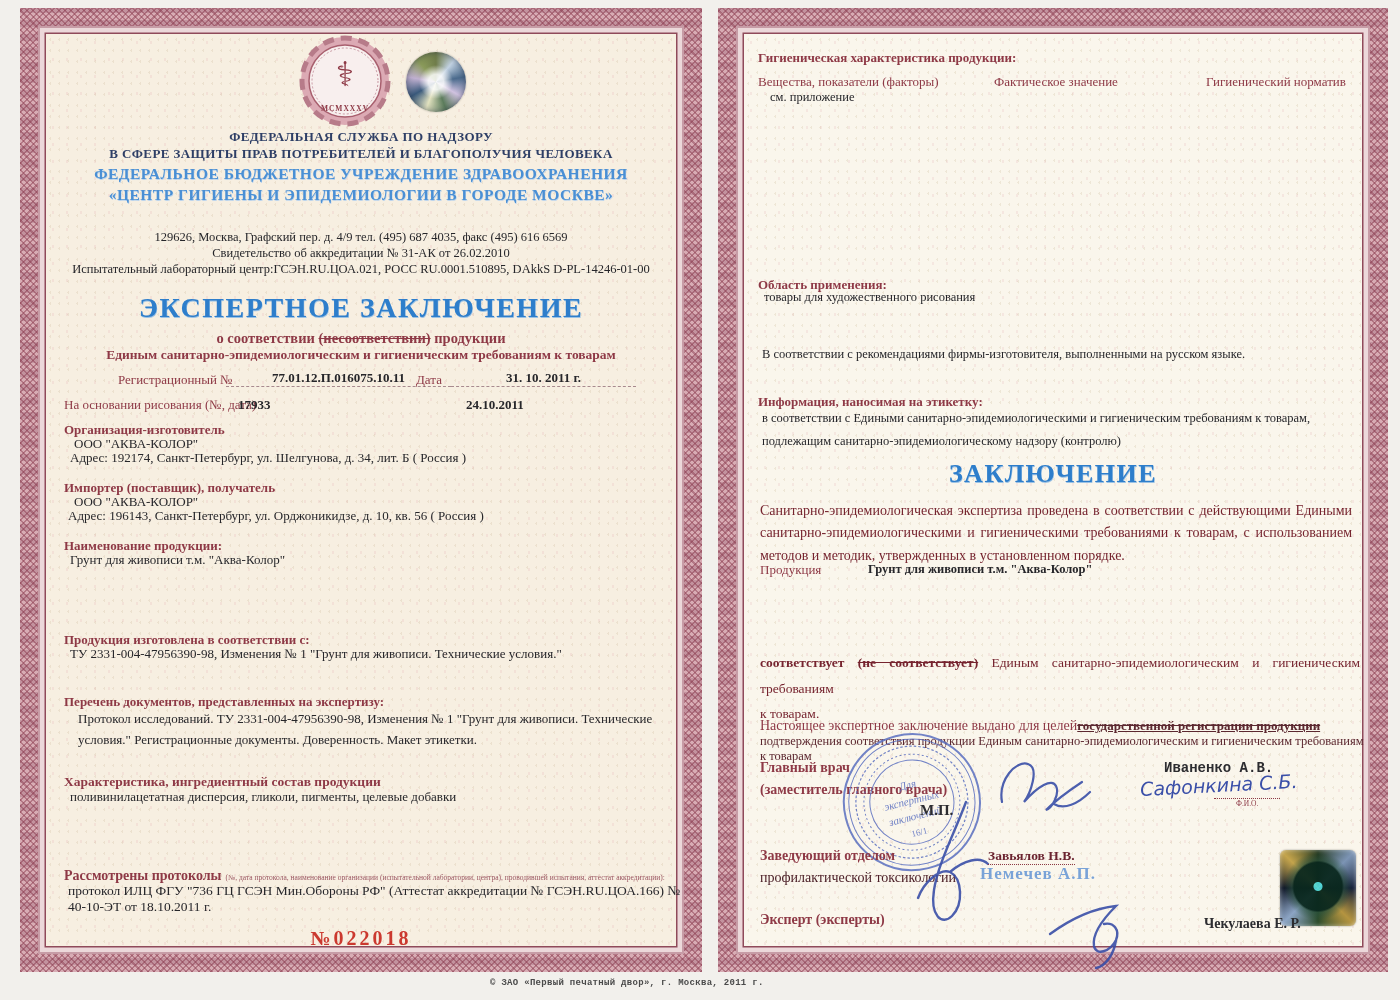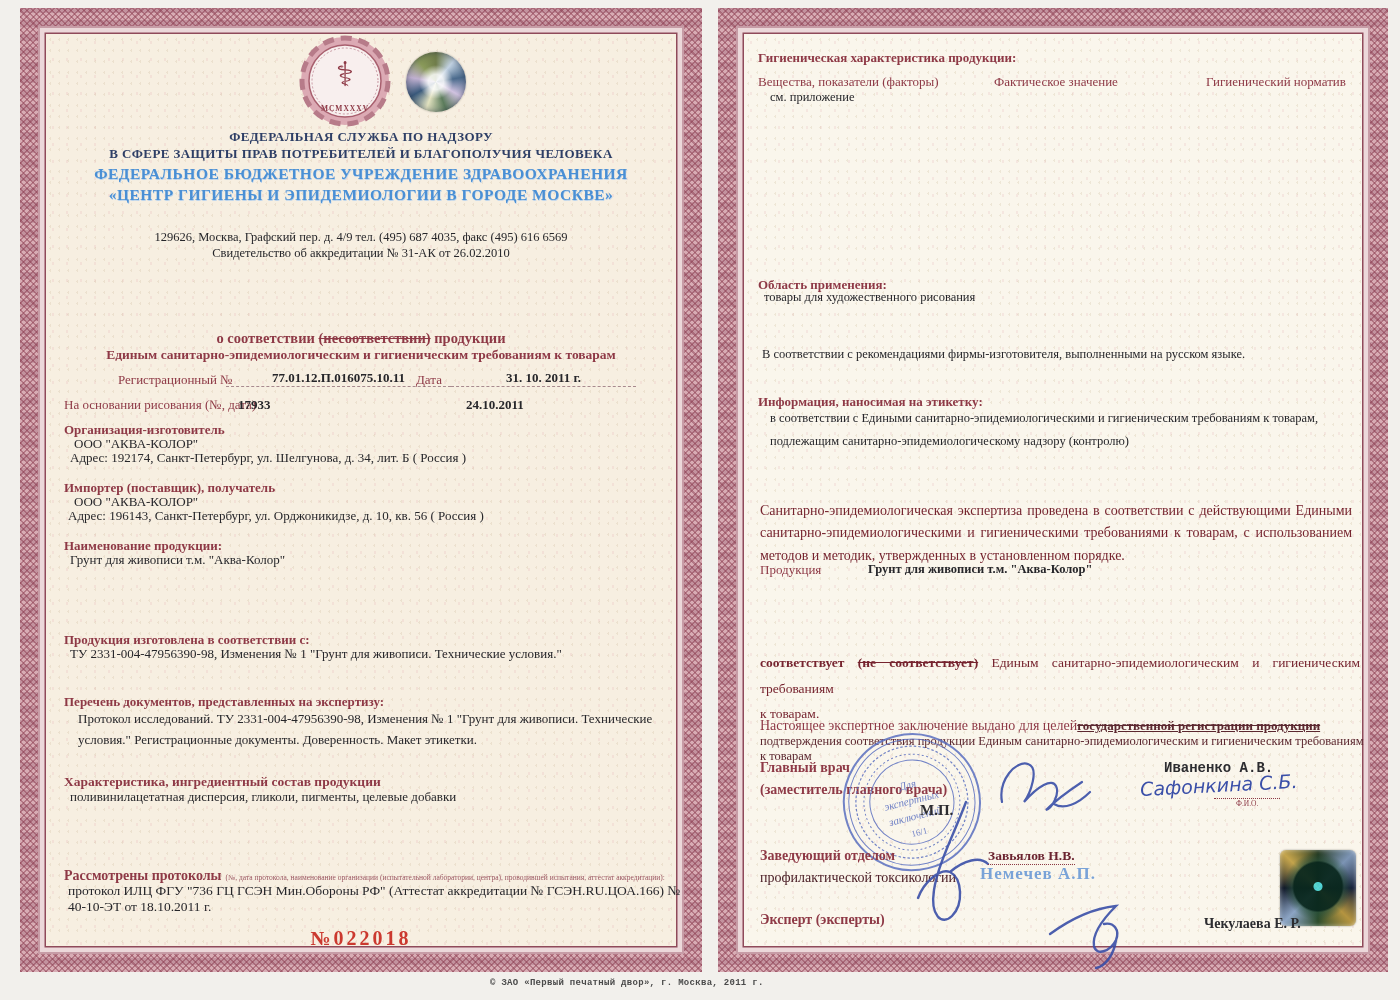--- a/index.html
+++ b/index.html
@@ -85,21 +85,23 @@
     </svg>
     <div class="holo-circle" style="left:360px; top:18px; width:60px; height:60px;"></div>
 
     <div class="abs ctr navy" style="top:95px;">ФЕДЕРАЛЬНАЯ СЛУЖБА ПО НАДЗОРУ</div>
     <div class="abs ctr navy" style="top:112px;">В СФЕРЕ ЗАЩИТЫ ПРАВ ПОТРЕБИТЕЛЕЙ И БЛАГОПОЛУЧИЯ  ЧЕЛОВЕКА</div>
     <div class="abs ctr blue1" style="top:131px;">ФЕДЕРАЛЬНОЕ БЮДЖЕТНОЕ УЧРЕЖДЕНИЕ ЗДРАВООХРАНЕНИЯ</div>
     <div class="abs ctr blue1" style="top:152px;">«ЦЕНТР ГИГИЕНЫ И ЭПИДЕМИОЛОГИИ В ГОРОДЕ МОСКВЕ»</div>
 
     <div class="abs ctr black" style="top:196px;">129626, Москва, Графский пер. д. 4/9 тел. (495) 687 4035, факс (495) 616 6569</div>
     <div class="abs ctr black" style="top:212px;">Свидетельство об аккредитации № 31-АК от 26.02.2010</div>
-
+    <div class="abs ctr black" style="top:228px;">Испытательный лабораторный центр:ГСЭН.RU.ЦОА.021, РОСС RU.0001.510895, DAkkS D-PL-14246-01-00</div>
+
+    <div class="abs ctr bigtitle" style="top:258px;">ЭКСПЕРТНОЕ ЗАКЛЮЧЕНИЕ</div>
     <div class="abs ctr subt" style="top:296px;"><span>о соответствии </span><span class="strike">(несоответствии)</span><span> продукции</span></div>
     <div class="abs ctr subt" style="top:313px; font-size:13.5px;">Единым санитарно-эпидемиологическим и гигиеническим требованиям к товарам</div>
 
     <div class="abs lbl" style="left:72px; top:338px; font-weight:normal;">Регистрационный №</div>
     <div class="abs val dashline" style="left:180px; top:336px; width:225px; font-weight:bold;">77.01.12.П.016075.10.11</div>
     <div class="abs lbl" style="left:370px; top:338px; font-weight:normal;">Дата</div>
     <div class="abs val dashline" style="left:405px; top:336px; width:185px; font-weight:bold;">31. 10. 2011 г.</div>
 
     <div class="abs lbl" style="left:18px; top:363px; font-weight:normal;">На основании рисования (№, дата)</div>
     <div class="abs val" style="left:192px; top:363px; font-weight:bold;">17933</div>
@@ -142,22 +144,23 @@
     <div class="abs lbl" style="left:250px; top:40px; font-weight:normal;">Фактическое значение</div>
     <div class="abs lbl" style="left:462px; top:40px; font-weight:normal;">Гигиенический норматив</div>
     <div class="abs val" style="left:26px; top:56px; font-size:12.5px;">см. приложение</div>
 
     <div class="abs lbl" style="left:14px; top:243px; font-weight:normal; font-weight:bold;">Область применения:</div>
     <div class="abs val" style="left:20px; top:256px; font-size:12.5px;">товары для художественного рисования</div>
 
     <div class="abs val" style="left:18px; top:313px; font-size:12.5px;">В соответствии с рекомендациями фирмы-изготовителя, выполненными на русском языке.</div>
 
     <div class="abs lbl" style="left:14px; top:360px;">Информация, наносимая на этикетку:</div>
-    <div class="abs val wrap" style="left:18px; top:373px; width:600px; font-size:12.5px; line-height:1.8;margin-left:8px;">в соответствии с Едиными санитарно-эпидемиологическими и гигиеническим требованиям к товарам, подлежащим санитарно-эпидемиологическому надзору (контролю)</div>
-
+    <div class="abs val wrap" style="left:18px; top:373px; width:600px; font-size:12.5px; line-height:1.8;">в соответствии с Едиными санитарно-эпидемиологическими и гигиеническим требованиям к товарам, подлежащим санитарно-эпидемиологическому надзору (контролю)</div>
+
+    <div class="abs ctr bigtitle" style="top:425px; font-size:26px;">ЗАКЛЮЧЕНИЕ</div>
     <div class="abs redpara wrap" style="left:16px; top:466px; width:592px;">Санитарно-эпидемиологическая экспертиза проведена в соответствии с действующими Едиными санитарно-эпидемиологическими и гигиеническими требованиями к товарам, с использованием методов и методик,  утвержденных в установленном порядке.</div>
 
     <div class="abs lbl" style="left:16px; top:528px; font-weight:normal;">Продукция</div>
     <div class="abs val" style="left:124px; top:528px; font-weight:bold; font-size:12.5px;">Грунт для живописи т.м. "Аква-Колор"</div>
 
     <div class="abs redpara wrap" style="left:16px; top:616px; width:600px; line-height:1.9; font-size:13.5px;"><b><span>соответствует </span></b><b class="strike">(не соответствует)</b><span> Единым санитарно-эпидемиологическим и гигиеническим требованиям</span><br><span>к товарам.</span></div>
 
     <div class="abs" style="left:16px; top:682px;"><span class="lbl" style="font-size:14px; font-weight:normal; color:#8e3946;">Настоящее экспертное заключение выдано для целей</span><span class="ustrike" style="color:#5c2830; font-size:13px; font-weight:bold;">государственной регистрации продукции</span></div>
     <div class="abs val wrap" style="left:16px; top:700px; width:605px; color:#5c2830; font-size:12.5px;">подтверждения соответствия продукции Единым санитарно-эпидемиологическим и гигиеническим требованиям к товарам</div>
 

